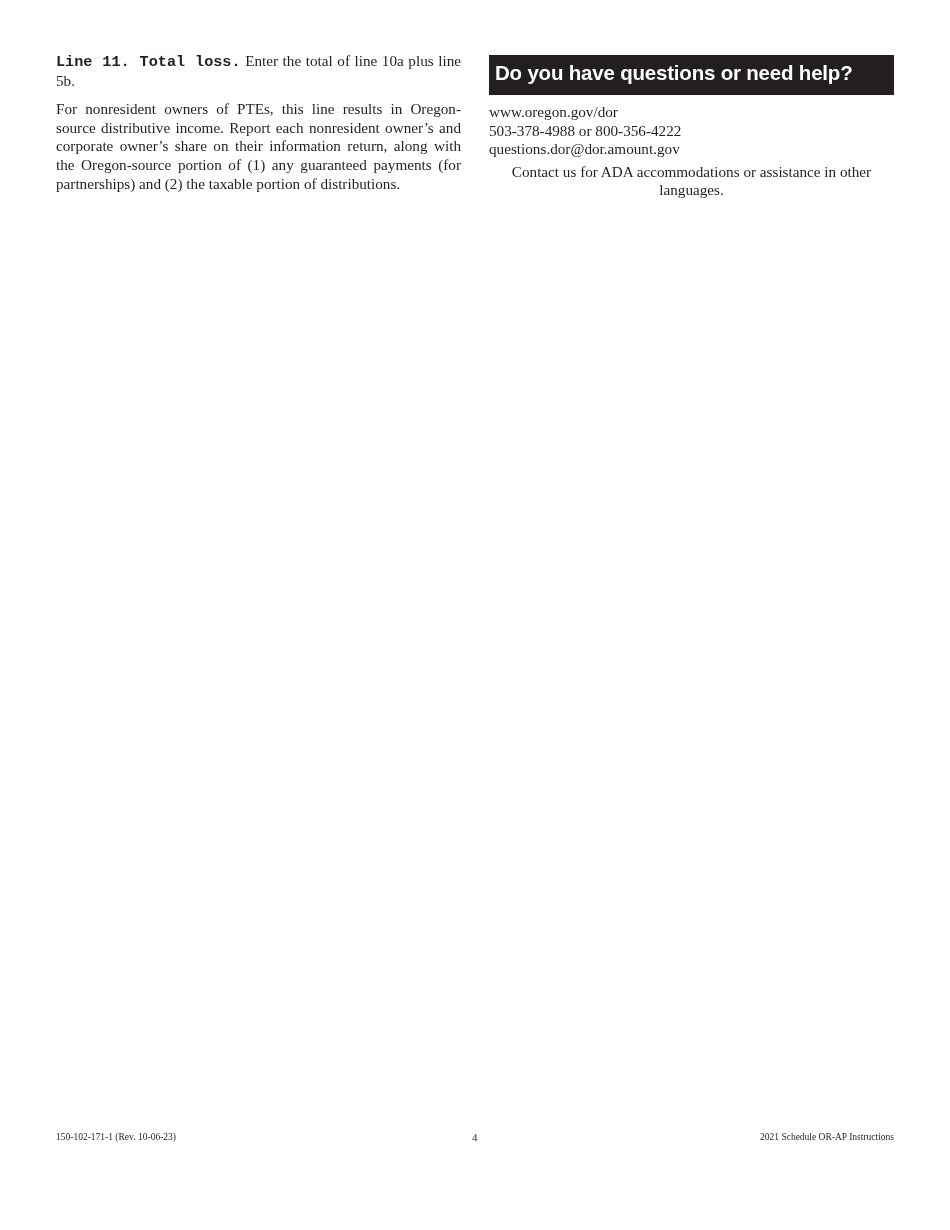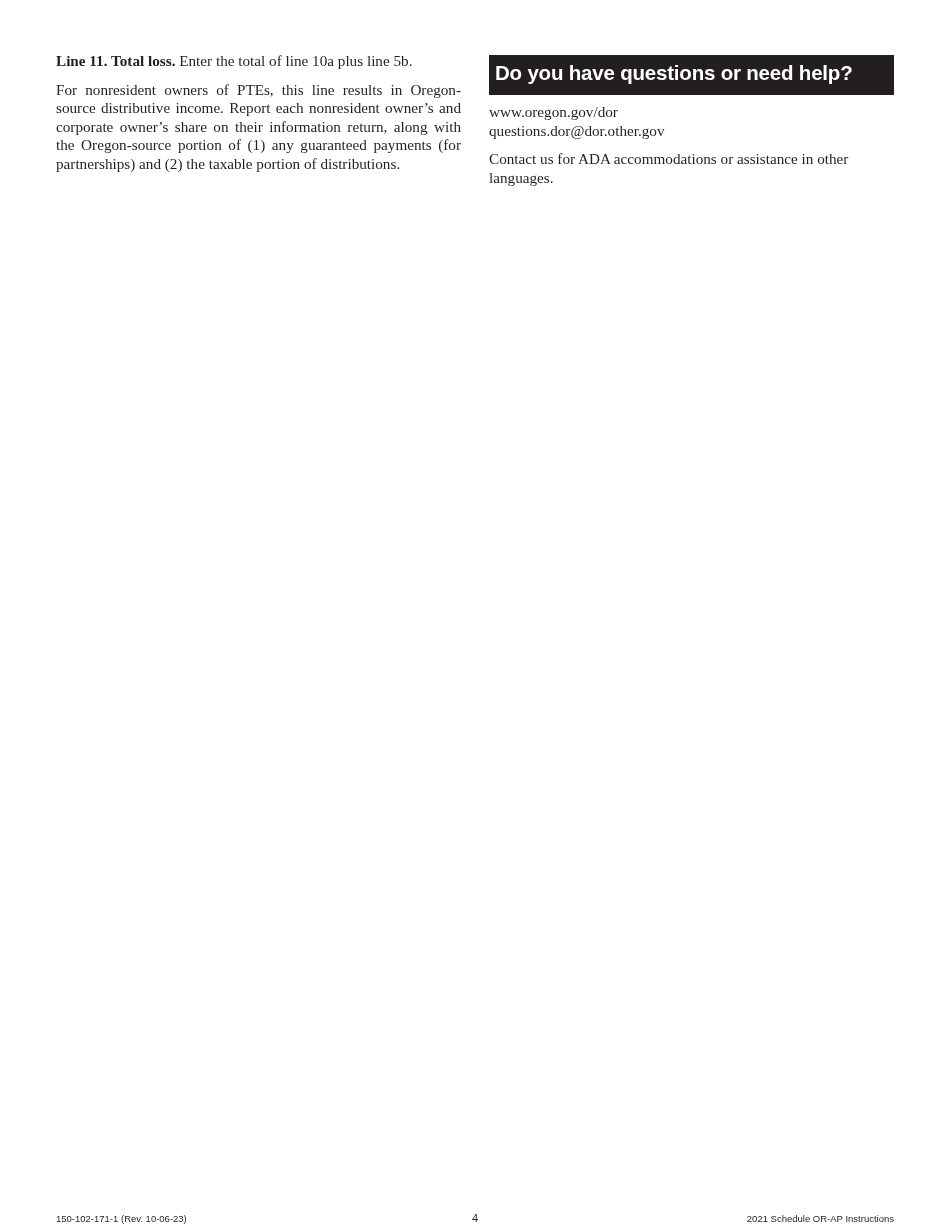--- a/index.html
+++ b/index.html
@@ -10,54 +10,55 @@
   }
   .col-left {
     position: absolute; left: 56px; top: 52px; width: 405px;
     font-size: 15.2px; line-height: 18.6px;
   }
   .col-right {
     position: absolute; left: 489px; top: 55px; width: 405px;
     font-size: 15.2px; line-height: 18.6px;
   }
   p { margin: 0 0 10px 0; text-align: justify; }
-  .lead { font-weight: bold; }
+  .lead { font-weight: bold; font-family: Liberation Mono, monospace; }
   .banner {
     background: #231f20; color: #ffffff;
     font-family: "Liberation Sans", "DejaVu Sans", sans-serif;
     font-weight: bold; font-size: 20.5px; height: 40px; line-height: 36px;
     padding-left: 6px; margin-bottom: 8px; letter-spacing: -0.2px;
   }
   .contact-line { display: block; text-align: left; }
-  .contacts { margin-bottom: 10px; }
+  .contacts { margin-bottom: 4px; }
   .footer {
-    position: absolute; top: 1213px; left: 56px; width: 838px; height: 14px;
-    font-family: Liberation Sans, sans-serif; font-size: 9.5px;
+    position: absolute; top: 1132px; left: 56px; width: 838px; height: 14px;
+    font-family: Liberation Serif, serif; font-size: 9.5px;
     color: #231f20;
   }
   .footer .f-left { position: absolute; left: 0; top: 0; }
   .footer .f-center { position: absolute; left: 416px; top: -1px; font-size: 11px; }
   .footer .f-right { position: absolute; right: 0; top: 0; }
 </style>
 </head>
 <body>
 
 <div class="col-left">
   <p>
     <span class="lead">Line 11. Total loss.</span><span> Enter the total of line 10a plus line 5b.</span>
   </p>
   <p>For nonresident owners of PTEs, this line results in Oregon-source distributive income. Report each nonresident owner’s and corporate owner’s share on their information return, along with the Oregon-source portion of (1) any guaranteed payments (for partnerships) and (2) the taxable portion of distributions.</p>
 </div>
 
 <div class="col-right">
   <div class="banner">Do you have questions or need help?</div>
   <div class="contacts">
     <span class="contact-line">www.oregon.gov/dor</span>
-    <span class="contact-line">questions.dor@dor.other.gov</span>
+    <span class="contact-line">503-378-4988 or 800-356-4222</span>
+    <span class="contact-line">questions.dor@dor.amount.gov</span>
   </div>
-  <p style="text-align:left;">Contact us for ADA accommodations or assistance in other languages.</p>
+  <p style="text-align:center;">Contact us for ADA accommodations or assistance in other languages.</p>
 </div>
 
 <div class="footer">
   <span class="f-left">150-102-171-1 (Rev. 10-06-23)</span>
   <span class="f-center">4</span>
   <span class="f-right">2021 Schedule OR-AP Instructions</span>
 </div>
 
 </body></html>

